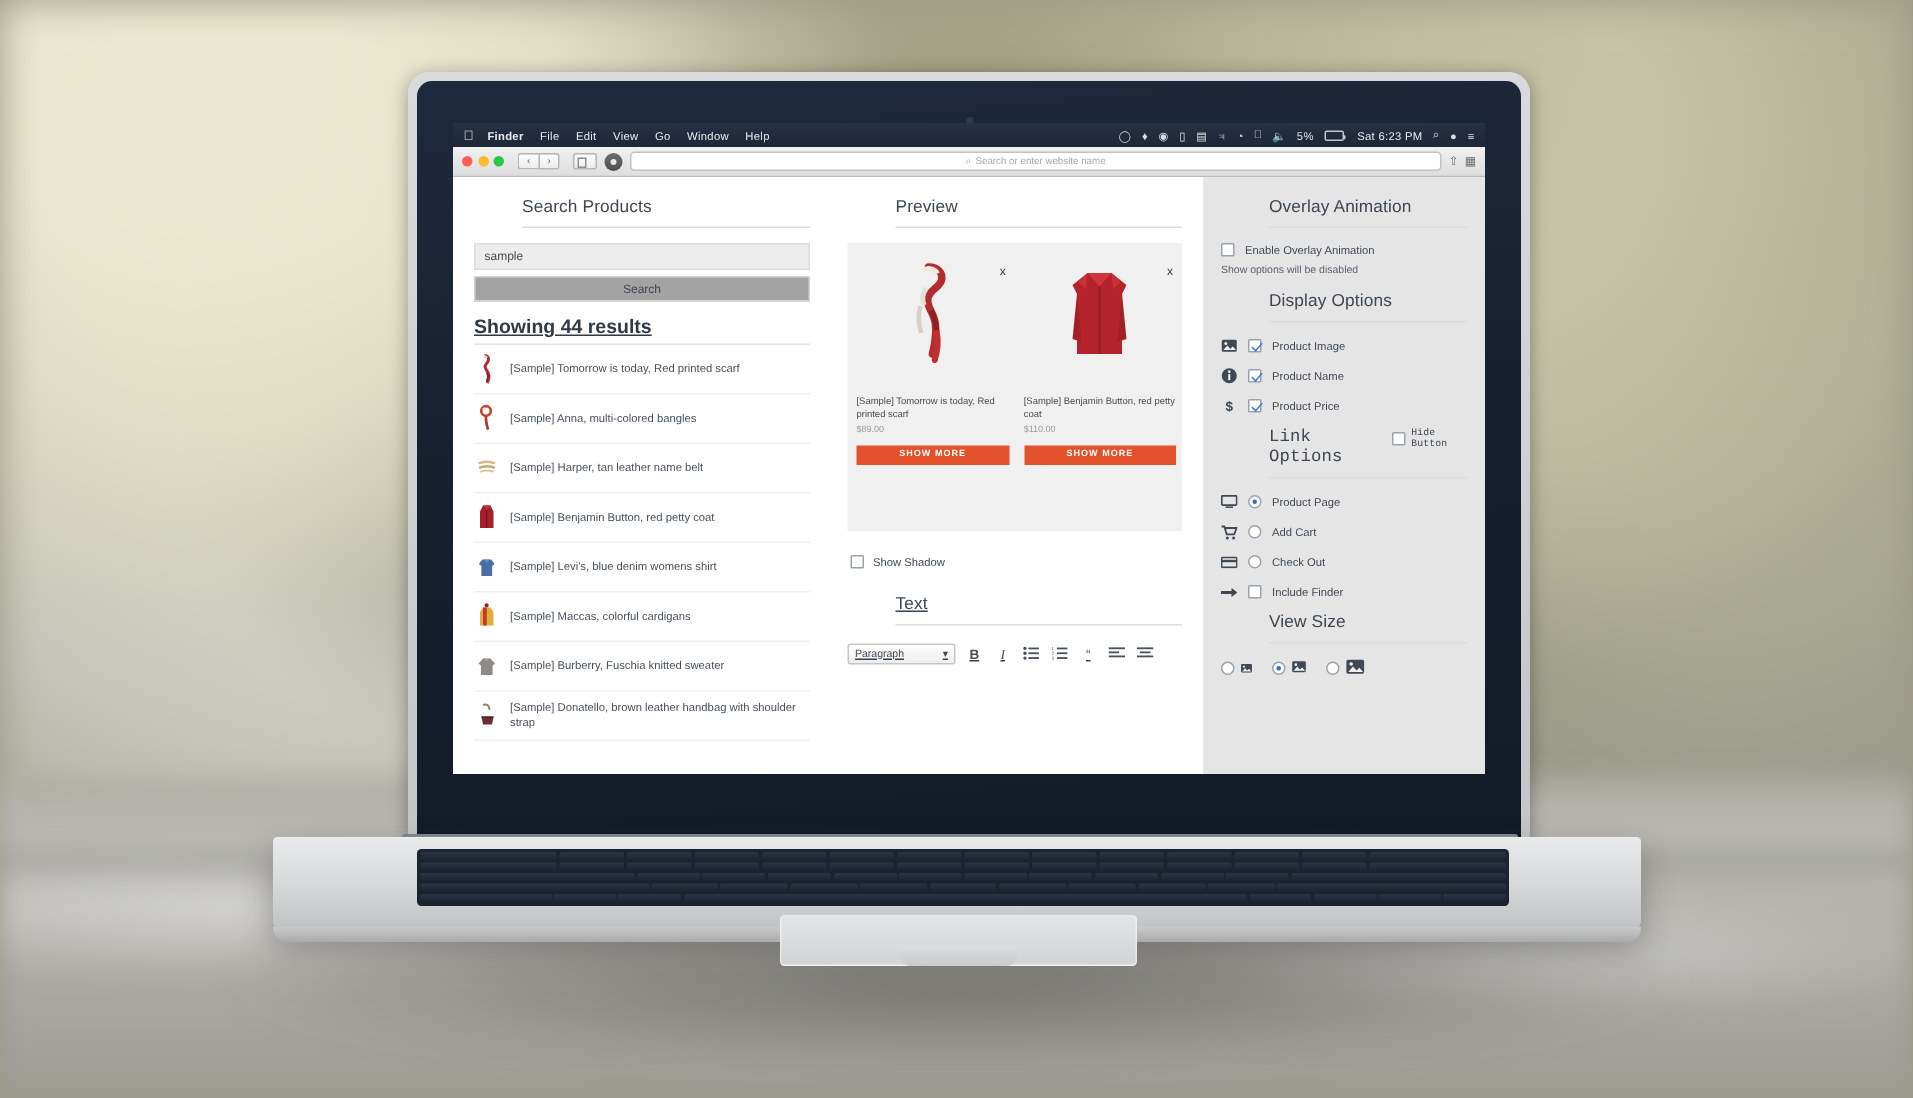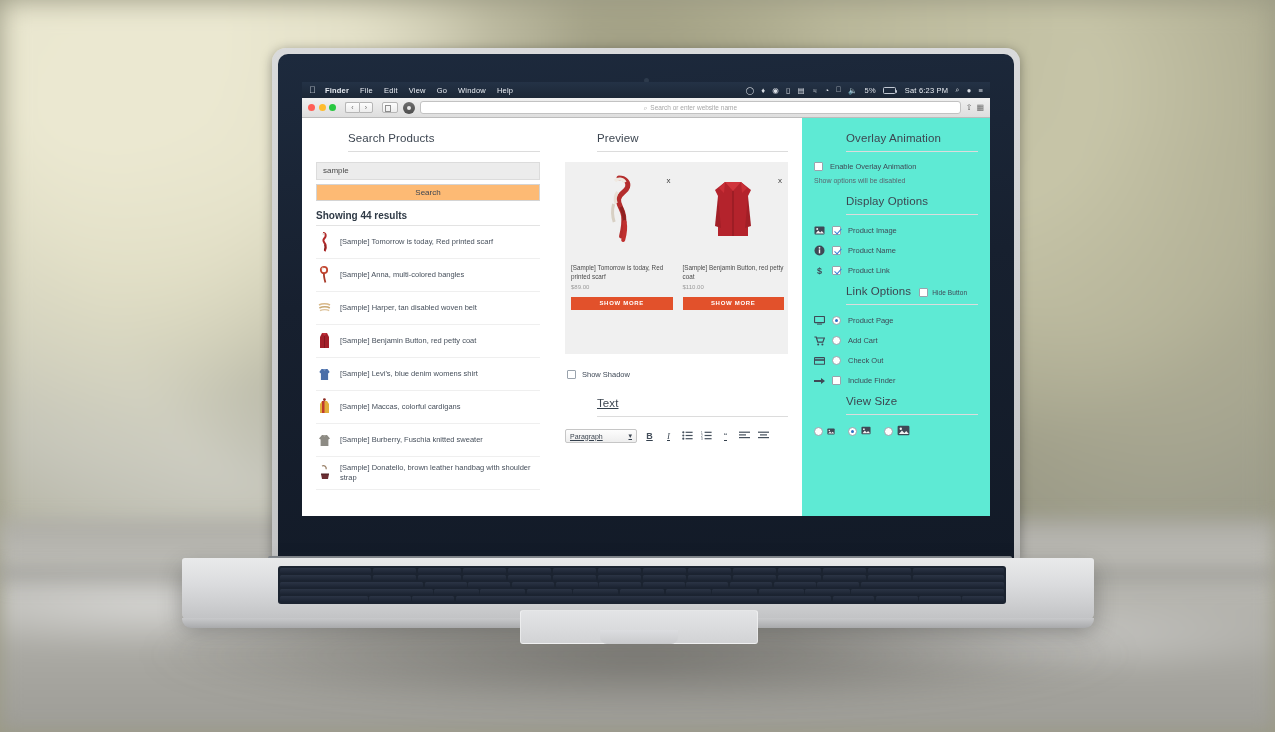--- a/index.html
+++ b/index.html
@@ -124,37 +124,37 @@
     flex:1; height:13px; background:#fff; border:1px solid #c2c2c2; border-radius:3px;
     display:flex; align-items:center; justify-content:center; gap:3px;
     color:#a7a7a7; font-size:6.5px; margin-left:auto;
   }
   .chrome .right-icons{ display:flex; gap:4px; align-items:center; color:#6c6c6c; font-size:8px; }
 
   
   .app { display:flex; height:398px; background:#ffffff; }
   .col-left   { width:250px; background:#fff; padding:14px 12px 0 14px; }
   .col-mid    { width:250px; background:#fff; padding:14px 14px 0 12px; border-left:1px solid #fff; }
-  .col-right  { width:188px; background:#5eead4; padding:14px 12px 0 12px; }
+  .col-right  { width:188px; background:#e5e5e5; padding:14px 12px 0 12px; }
 
   .sec-title {
     font-size:11.5px; color:#3d4651; font-weight:400; letter-spacing:.1px;
     padding-bottom:7px; border-bottom:1px solid #dcdcdc; margin-bottom:10px;margin-left:32px;
   }
-  .sec-title.withextra{ display:flex; align-items:flex-end; gap:8px; }
+  .sec-title.withextra{ display:flex; align-items:flex-start; gap:8px;font-family:Liberation Mono, monospace; }
 
   .search-input {
     width:100%; height:18px; background:#ececec; border:1px solid #dcdcdc;
     font-size:8px; color:#4a4a4a; padding:0 6px; line-height:16px; display:block;
   }
   .search-btn {
-    width:100%; height:17px; margin-top:4px; background:#fdba74; border:1px solid #d4d4d4;
+    width:100%; height:17px; margin-top:4px; background:#a3a3a3; border:1px solid #d4d4d4;
     font-size:8px; color:#3d4651; text-align:center; line-height:15px;
   }
-  .results-count { font-size:10px; font-weight:bold; color:#2f3a46; margin:9px 0 4px; }
+  .results-count { font-size:13px; font-weight:bold; color:#2f3a46; margin:9px 0 4px;text-decoration:underline; }
 
   .plist { border-top:1px solid #e3e3e3; }
   .pitem {
     display:flex; align-items:center; gap:9px; padding:6px 2px; min-height:25px;
     border-bottom:1px solid #efefef;
   }
   .pthumb { width:13px; height:20px; flex:0 0 13px; position:relative; }
   .pitem span.lbl { font-size:7.5px; color:#47505c; line-height:1.35; }
 
   
@@ -337,21 +337,21 @@
             <span class="lbl">[Sample] Anna, multi-colored bangles</span>
           </div>
           <div class="pitem">
             <span class="pthumb">
               <svg width="13" height="20" viewBox="0 0 13 20">
                   <path d="M1 7c3-1.6 8-1.6 11 0" stroke="#d9b98a" stroke-width="1.6" fill="none"></path>
                   <path d="M1.4 10c3-1.6 8-1.6 10.4 0" stroke="#c9a873" stroke-width="1.6" fill="none"></path>
                   <path d="M2 12.6c2.6-1.3 7-1.3 9.2 0" stroke="#ddc39c" stroke-width="1.4" fill="none"></path>
                 </svg>
             </span>
-            <span class="lbl">[Sample] Harper, tan disabled woven belt</span>
+            <span class="lbl">[Sample] Harper, tan leather name belt</span>
           </div>
           <div class="pitem">
             <span class="pthumb">
               <svg width="13" height="20" viewBox="0 0 13 20">
                   <path d="M4 2h5l2 4v11H2V6z" fill="#a3202a"></path>
                   <path d="M6.5 2v15" stroke="#7d161f" stroke-width=".8"></path>
                   <path d="M4 2l2.5 3L9 2" fill="#c1303a"></path>
                 </svg>
             </span>
             <span class="lbl">[Sample] Benjamin Button, red petty coat</span>
@@ -519,21 +519,21 @@
               </svg>
           </span>
           <span class="cb checked"></span>
           <span class="olbl">Product Name</span>
         </div>
         <div class="opt-row">
           <span class="oicon">
               <b style="font-size:9px;">$</b>
             </span>
           <span class="cb checked"></span>
-          <span class="olbl">Product Link</span>
+          <span class="olbl">Product Price</span>
         </div>
 
         <div class="sec-title withextra">
           <span>Link Options</span>
           <span class="hide-btn-wrap">
             <span class="cb"></span>
             <span>Hide Button</span>
           </span>
         </div>
         <div class="opt-row">

